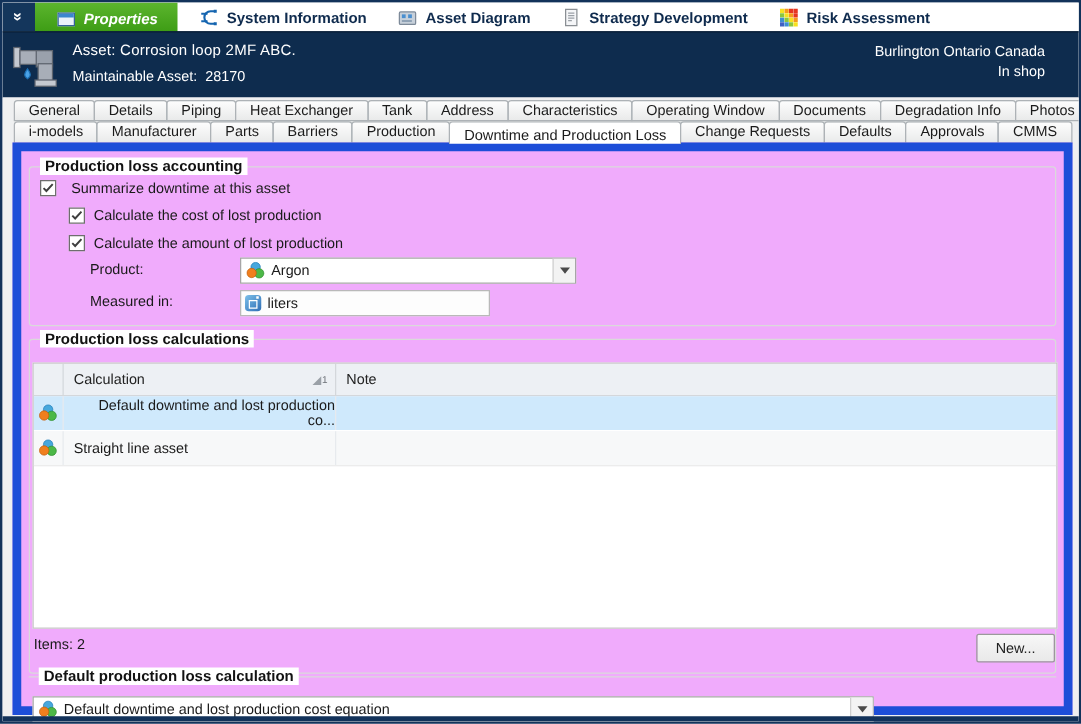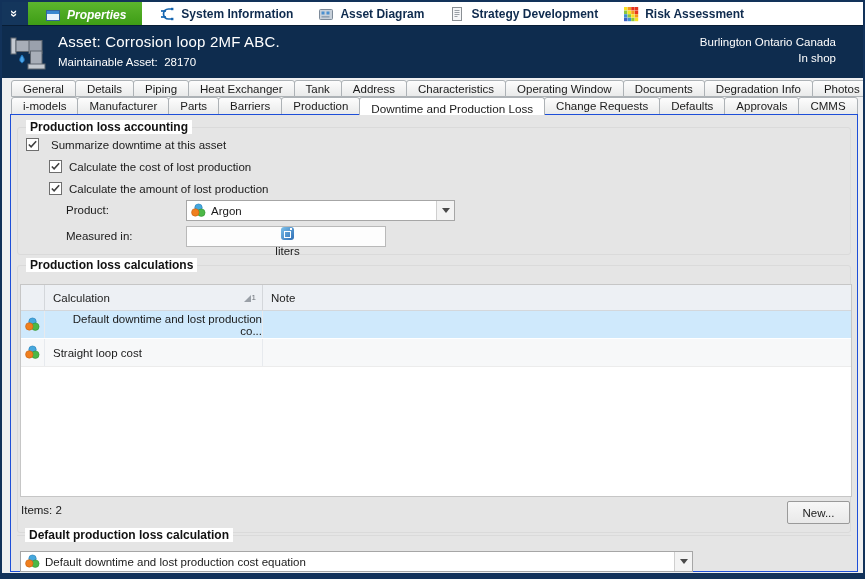--- a/index.html
+++ b/index.html
@@ -10,33 +10,33 @@
   .collapse-btn{width:26px;background:#14365c;color:#fff;display:flex;align-items:center;justify-content:center;cursor:pointer;}
   .collapse-btn .chev{display:inline-block;transform:rotate(90deg);font-weight:bold;font-size:13px;line-height:1;}
   .tool-item{display:flex;align-items:center;gap:6px;padding:0 12px;font-weight:bold;font-size:12px;color:#0f2b4e;white-space:nowrap;cursor:pointer;}
   .tool-item.active{background:linear-gradient(180deg,#5cb52e,#3a9a12);color:#ffffff;padding:13px 16px;margin-right:4px;font-style:italic;}
   .tool-item .icon{display:inline-flex;align-items:center;justify-content:center;width:17px;height:16px;}
   .win-icon{width:14px;height:11px;background:#eaf2fb;border:1px solid #35639a;position:relative;box-sizing:border-box;}
   .win-icon .bar{position:absolute;top:0;left:0;right:0;height:3px;background:#3b87d0;}
   
   .band{position:absolute;top:23px;left:0;right:0;height:53px;background:#0e2c4e;border-top:1px solid #081d35;box-sizing:border-box;color:#fff;}
   .band .pipe{position:absolute;left:8px;top:5px;}
-  .band .title{position:absolute;left:56px;top:7px;font-size:15px;font-weight:400;letter-spacing:.2px;}
+  .band .title{position:absolute;left:56px;top:7px;font-size:12px;font-weight:400;letter-spacing:.2px;}
   .band .subtitle{position:absolute;left:56px;top:30px;font-size:11.5px;}
   .band .right{position:absolute;right:27px;top:8px;text-align:right;font-size:11.5px;line-height:16px;}
   
   .main-bg{position:absolute;top:76px;left:0;right:0;bottom:4px;background:#eff0f1;}
   .tabstrip{position:absolute;top:76px;left:0;right:0;height:37px;overflow:hidden;}
   .tabrow{position:absolute;left:9px;right:0;display:flex;}
   .tabrow.r1{top:2px;height:17px;}
   .tabrow.r2{top:19px;height:18px;}
   .tab{background:linear-gradient(180deg,#fdfdfd,#e9eaea);border:1px solid #adb2b6;border-radius:3px 3px 0 0;padding:0 11px;margin-right:-1px;display:flex;align-items:center;white-space:nowrap;cursor:pointer;color:#1b1b1b;}
   .tab.active{background:#ffffff;border-bottom:1px solid #ffffff;height:20px;z-index:3;position:relative;font-size:11.7px;}
   
-  .panel{position:absolute;top:112px;left:8px;right:5px;bottom:5px;background:#e5e5e5;border:1px solid #1d4ed8;box-sizing:border-box;}
+  .panel{position:absolute;top:112px;left:8px;right:5px;bottom:5px;background:#f0abfc;border:7px solid #1d4ed8;box-sizing:border-box;}
   .group{position:absolute;border:1px solid #dadada;border-radius:3px;box-sizing:border-box;}
   .group-title{position:absolute;top:-8px;left:8px;background:#ffffff;padding:0 4px;font-weight:bold;font-size:12px;color:#121212;white-space:nowrap;}
   .g1{left:6px;top:12px;right:6px;height:128px;}
   .g2{left:6px;top:150px;right:6px;height:268px;}
   .g3{left:6px;top:420px;right:6px;bottom:3px;border-bottom:none;border-left:none;border-right:none;border-radius:0;}
   
   .cb-row{position:absolute;display:flex;align-items:center;gap:7px;}
   .checkbox{width:13px;height:13px;background:#fff;border:1px solid #6e6e6e;box-sizing:border-box;display:inline-flex;align-items:center;justify-content:center;cursor:pointer;}
   .checkbox svg{display:block;}
   
@@ -237,21 +237,21 @@
               <circle cx="4.6" cy="10" r="4" fill="#f07f1e" stroke="#c05f10" stroke-width=".6"></circle>
             </svg>
           <span>Argon</span>
         </span>
         <span class="arrow">
             <span class="tri-down"></span>
           </span>
       </div>
 
       <span class="form-label" style="left:48px;top:102px;">Measured in:</span>
-      <div class="textfield" style="left:168px;top:98px;width:200px;flex-direction:column;">
+      <div class="textfield" style="left:168px;top:98px;width:200px;">
         <span class="unit-icon">
             <i></i>
             <b></b>
           </span>
         <span>liters</span>
       </div>
     </div>
 
     <div class="group g2">
       <span class="group-title">Production loss calculations</span>
@@ -283,21 +283,21 @@
         <div class="col-note"></div>
       </div>
       <div class="trow alt">
         <div class="col-icon">
           <svg class="mol" width="15" height="15" viewBox="0 0 16 16">
               <circle cx="8" cy="5" r="4" fill="#47a8dd" stroke="#1e7bb8" stroke-width=".6"></circle>
               <circle cx="11" cy="10.3" r="4" fill="#4cb847" stroke="#2f8f2d" stroke-width=".6"></circle>
               <circle cx="4.6" cy="10" r="4" fill="#f07f1e" stroke="#c05f10" stroke-width=".6"></circle>
             </svg>
         </div>
-        <div class="col-calc">Straight loop cost</div>
+        <div class="col-calc">Straight line asset</div>
         <div class="col-note"></div>
       </div>
     </div>
 
     <div class="items-label">Items: 2</div>
     <div class="btn">New...</div>
 
     <div class="group g3">
       <span class="group-title">Default production loss calculation</span>
     </div>

